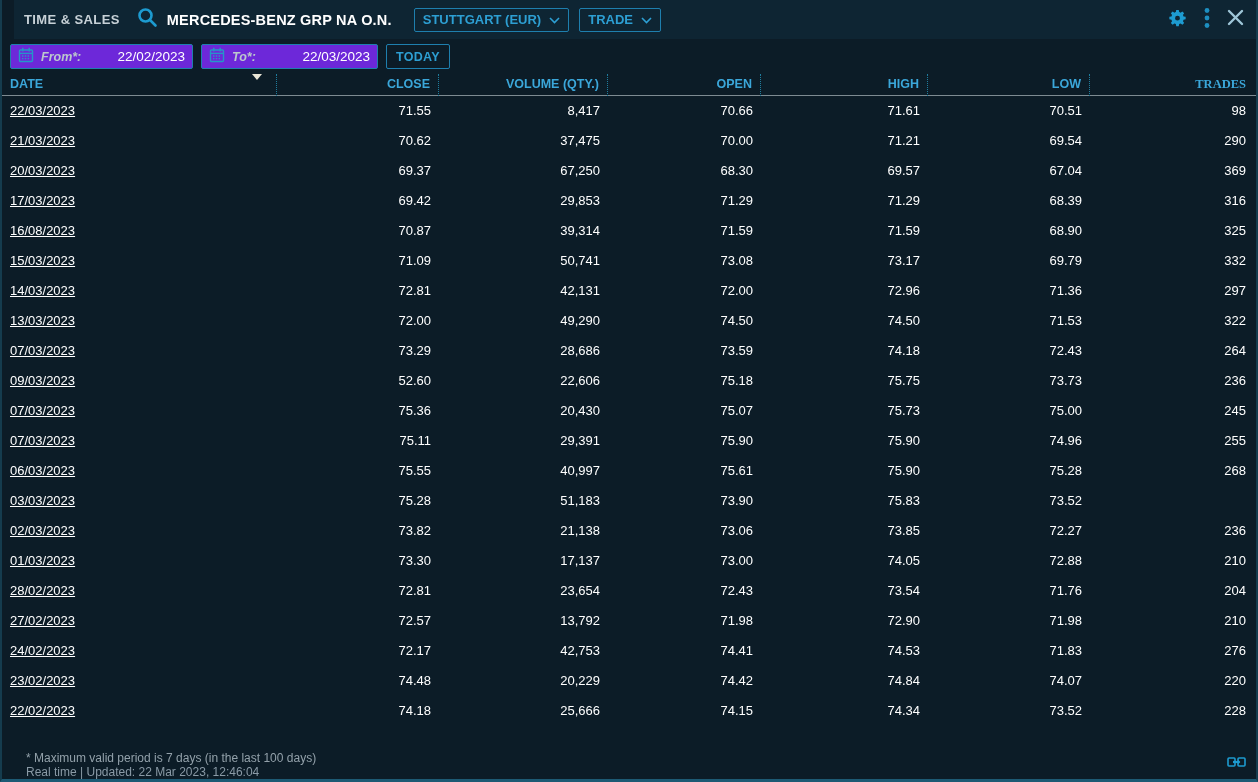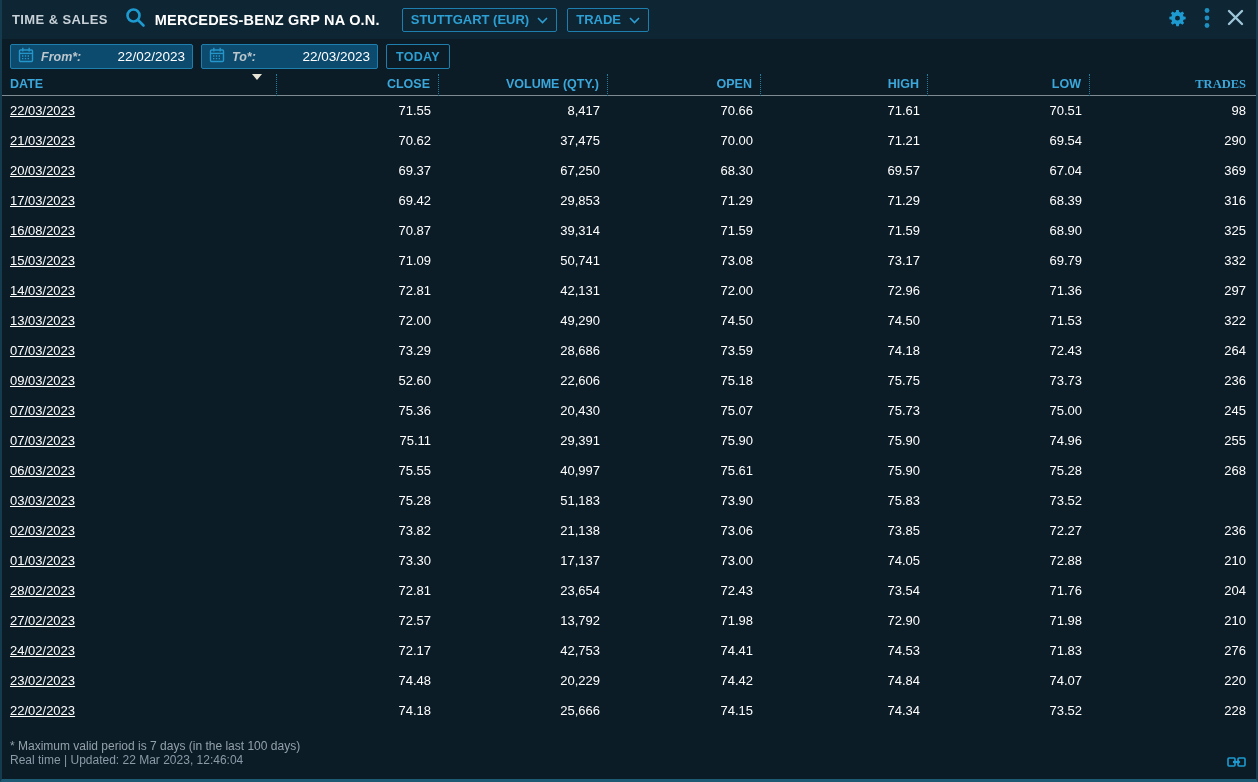--- a/index.html
+++ b/index.html
@@ -5,38 +5,38 @@
   * { margin:0; padding:0; box-sizing:border-box; }
   html,body { width:1258px; height:782px; background:#0c1c27; overflow:hidden;
     font-family:"Liberation Sans", sans-serif; }
   .window { width:1258px; height:782px; display:flex; flex-direction:column;
     background:#0c1c27;
     border-left:2px solid #153càe; border-left:2px solid #153c4e;
     border-right:2px solid #153c4e; border-bottom:3px solid #1d5a74; }
 
   
   .titlebar { height:39px; flex:0 0 39px; background:#0e2533; display:flex;
-    align-items:center; padding:0 12px 0 10px; }
+    align-items:center; padding:0 12px 0 10px;margin-left:12px; }
   .app-title { color:#c7d1d7; font-size:13px; font-weight:bold; letter-spacing:.4px; }
   .search-ic { margin-left:16px; flex:0 0 auto; cursor:pointer; }
   .instrument { color:#ffffff; font-size:14.5px; font-weight:bold; margin-left:8px;
     letter-spacing:.2px; white-space:nowrap; }
   .dd { margin-left:10px; display:flex; align-items:center; gap:8px;
     border:1px solid #1e7fae; border:1px solid #1e7fae; border-radius:2px;
     color:#2d9fd3; font-size:13px; font-weight:bold; padding:3px 8px 4px 8px;
     cursor:pointer; white-space:nowrap; }
   .dd:first-of-type { margin-left:22px; }
   .tb-right { margin-left:auto; display:flex; align-items:center; gap:17px; }
   .tb-right > * { cursor:pointer; }
 
   
   .filterbar { height:35px; flex:0 0 35px; display:flex; align-items:center;
     padding:0 8px; gap:8px; background:#0c1c27; }
   .datebox { display:flex; align-items:center; border:1px solid #1e7fae;
-    border-radius:2px; background:#0c4a6e; height:25px; padding:0 7px; cursor:text; }
+    border-radius:2px; background:#6d28d9; height:25px; padding:0 7px; cursor:text; }
   .datebox .cal { margin-right:7px; flex:0 0 auto; cursor:pointer; }
   .datebox .lbl { color:#bcc7cd; font-size:12.5px; font-style:italic; font-weight:bold; }
   .datebox .val { color:#ffffff; font-size:13.5px; text-align:right; margin-left:auto; }
   .box-from { width:183px; }
   .box-to   { width:177px; }
   .today-btn { border:1px solid #1e7fae; border-radius:2px; color:#2d9fd3;
     background:transparent; font-family:inherit; font-size:12.5px; font-weight:bold;
     height:25px; padding:0 9px; letter-spacing:.3px; cursor:pointer; }
 
   
@@ -54,22 +54,22 @@
     margin-left:auto; margin-right:6px; }
   .tbody { flex:1 1 auto; overflow:hidden; }
   .trow { height:30px; }
   .cell { color:#ffffff; font-size:13px; line-height:30px; text-align:right;
     padding-right:8px; white-space:nowrap; }
   .cell.c-date { text-align:left; padding-left:8px; }
   .cell.c-trades { padding-right:10px; }
   .date-link { color:#ffffff; text-decoration:underline; cursor:pointer; }
 
   
-  .footer { flex:0 0 52px; display:flex; align-items:flex-start;
-    padding:12px 10px 0 8px;gap:8px; }
+  .footer { flex:0 0 52px; display:flex; align-items:flex-end;
+    padding:12px 10px 0 24px;gap:8px; }
   .foot-text { font-size:12px; line-height:14px; color:#93a1aa; }
   .foot-text .l2 { color:#8a9aa6; }
   .link-ic { margin-left:auto; align-self:flex-end; margin-bottom:6px; cursor:pointer; }
 </style>
 </head>
 <body>
 
 <div class="window">
 
   <div class="titlebar">

